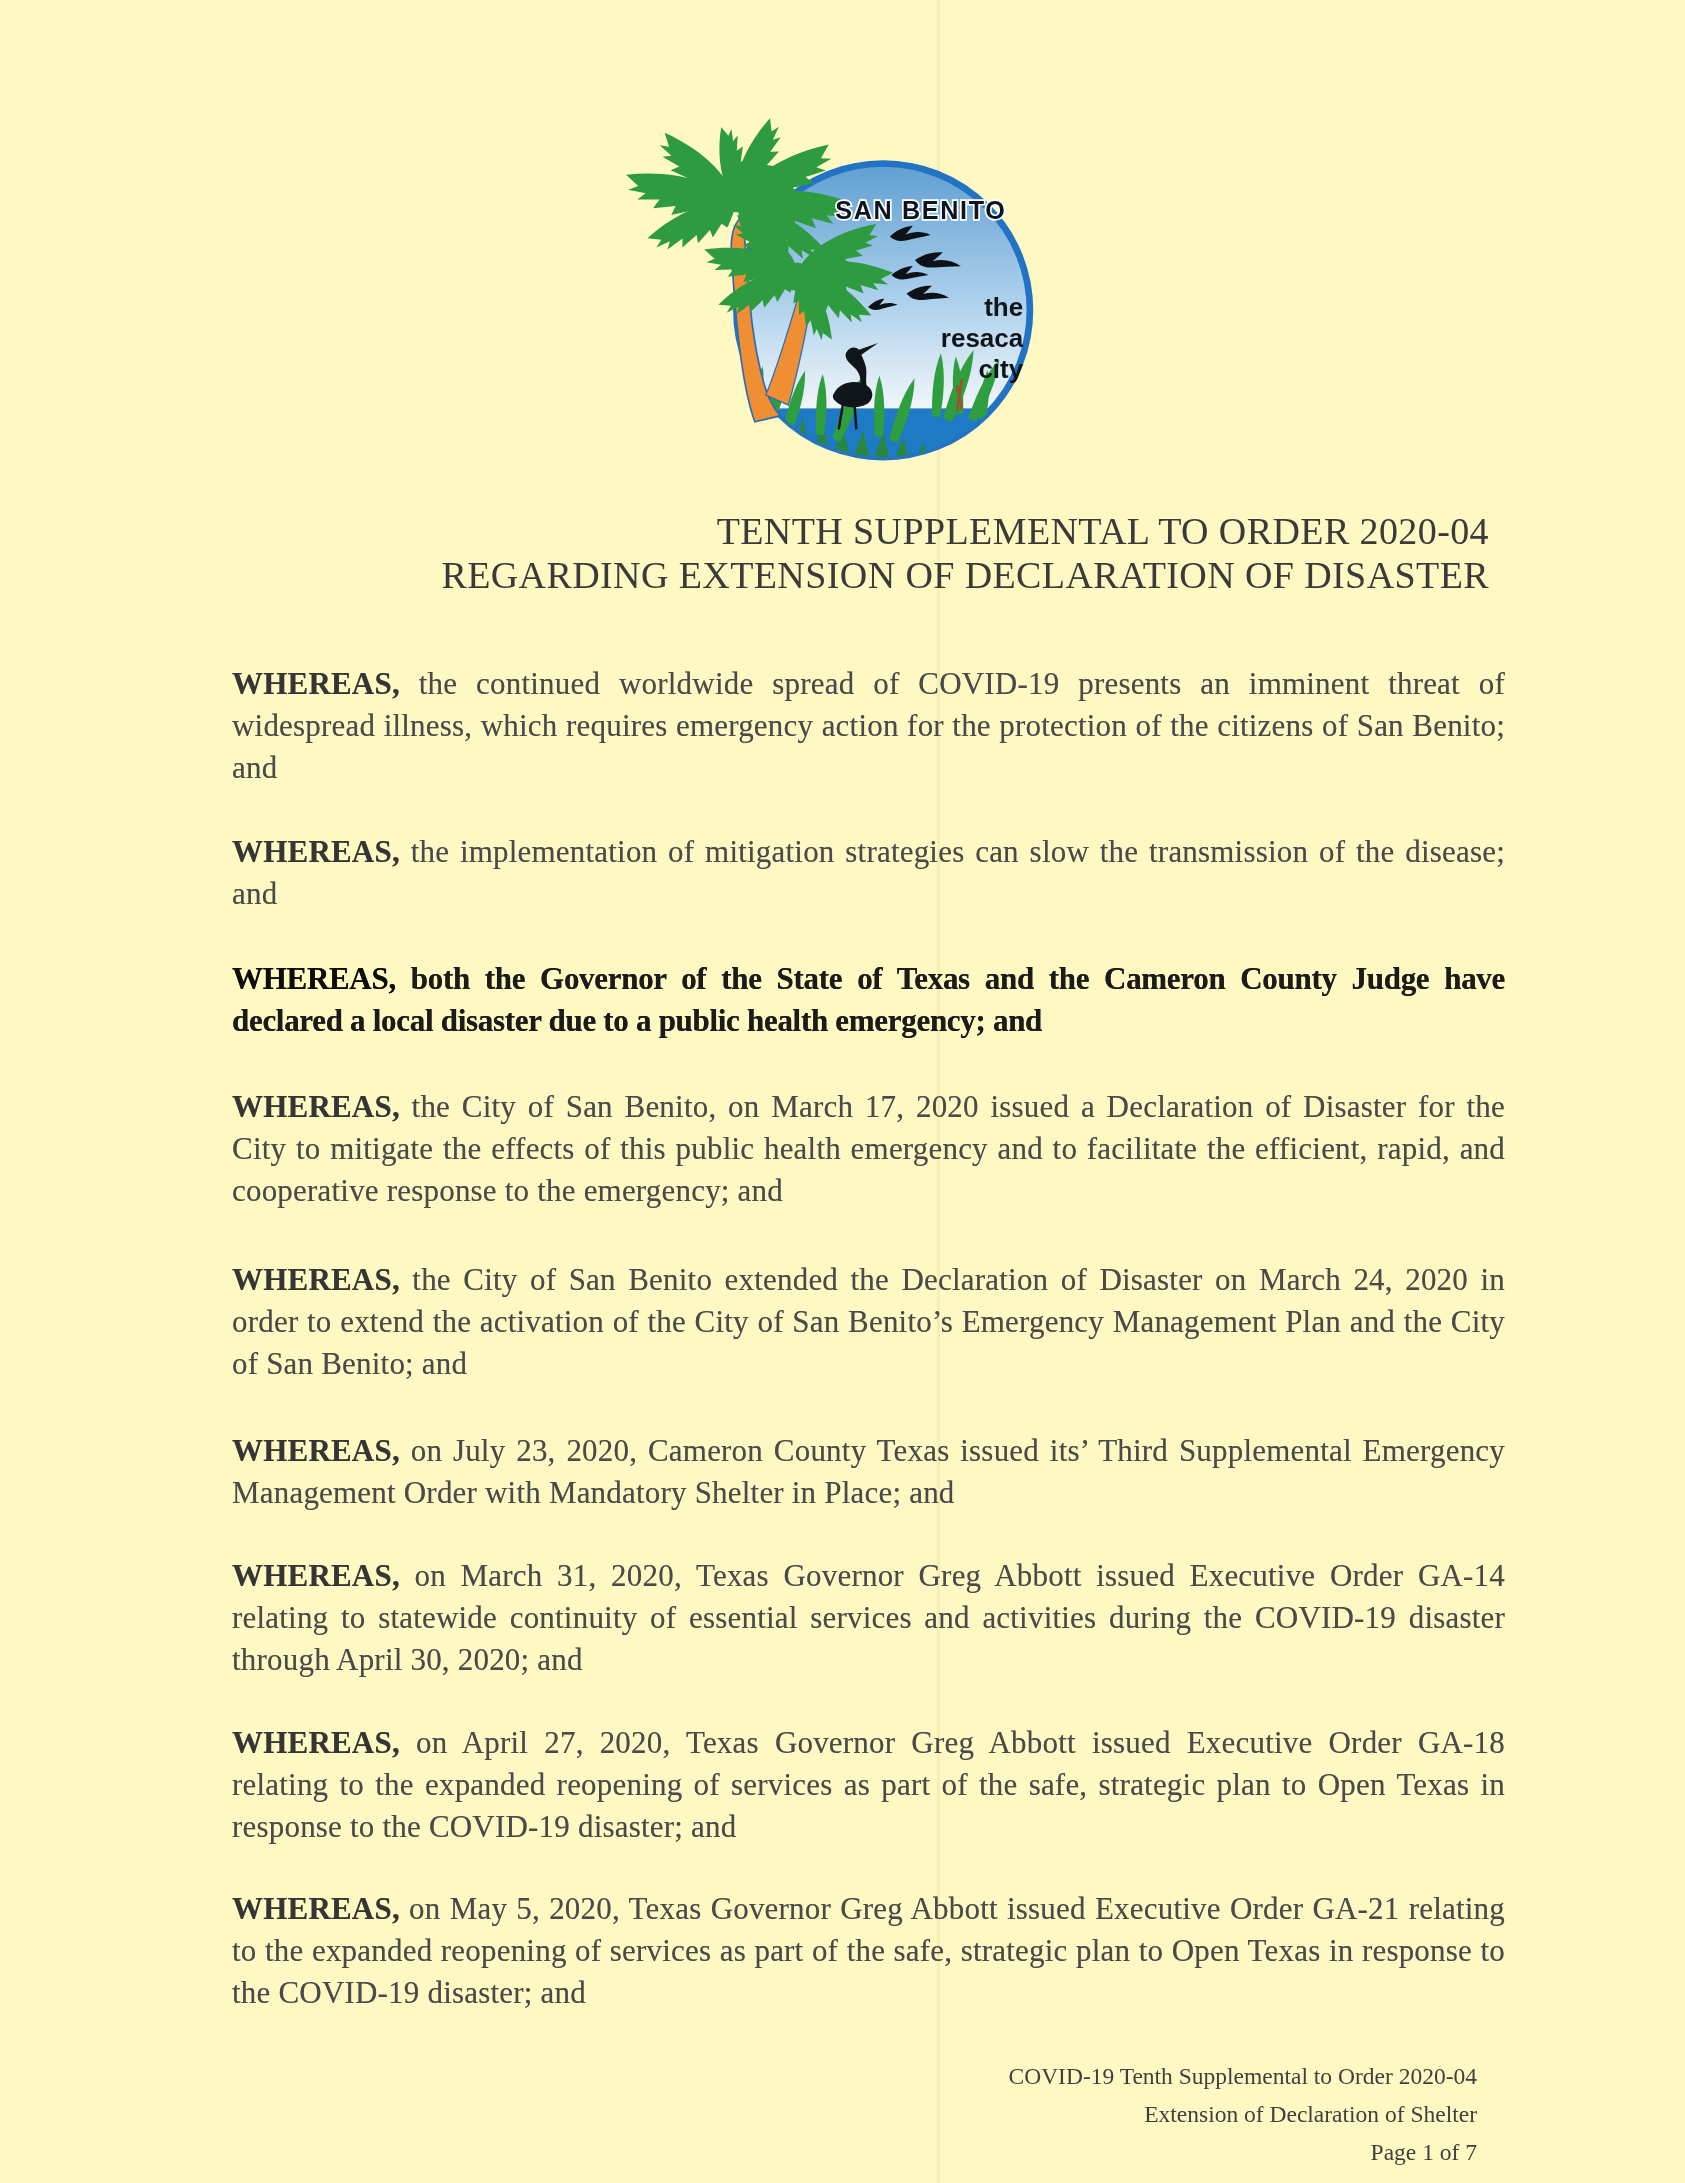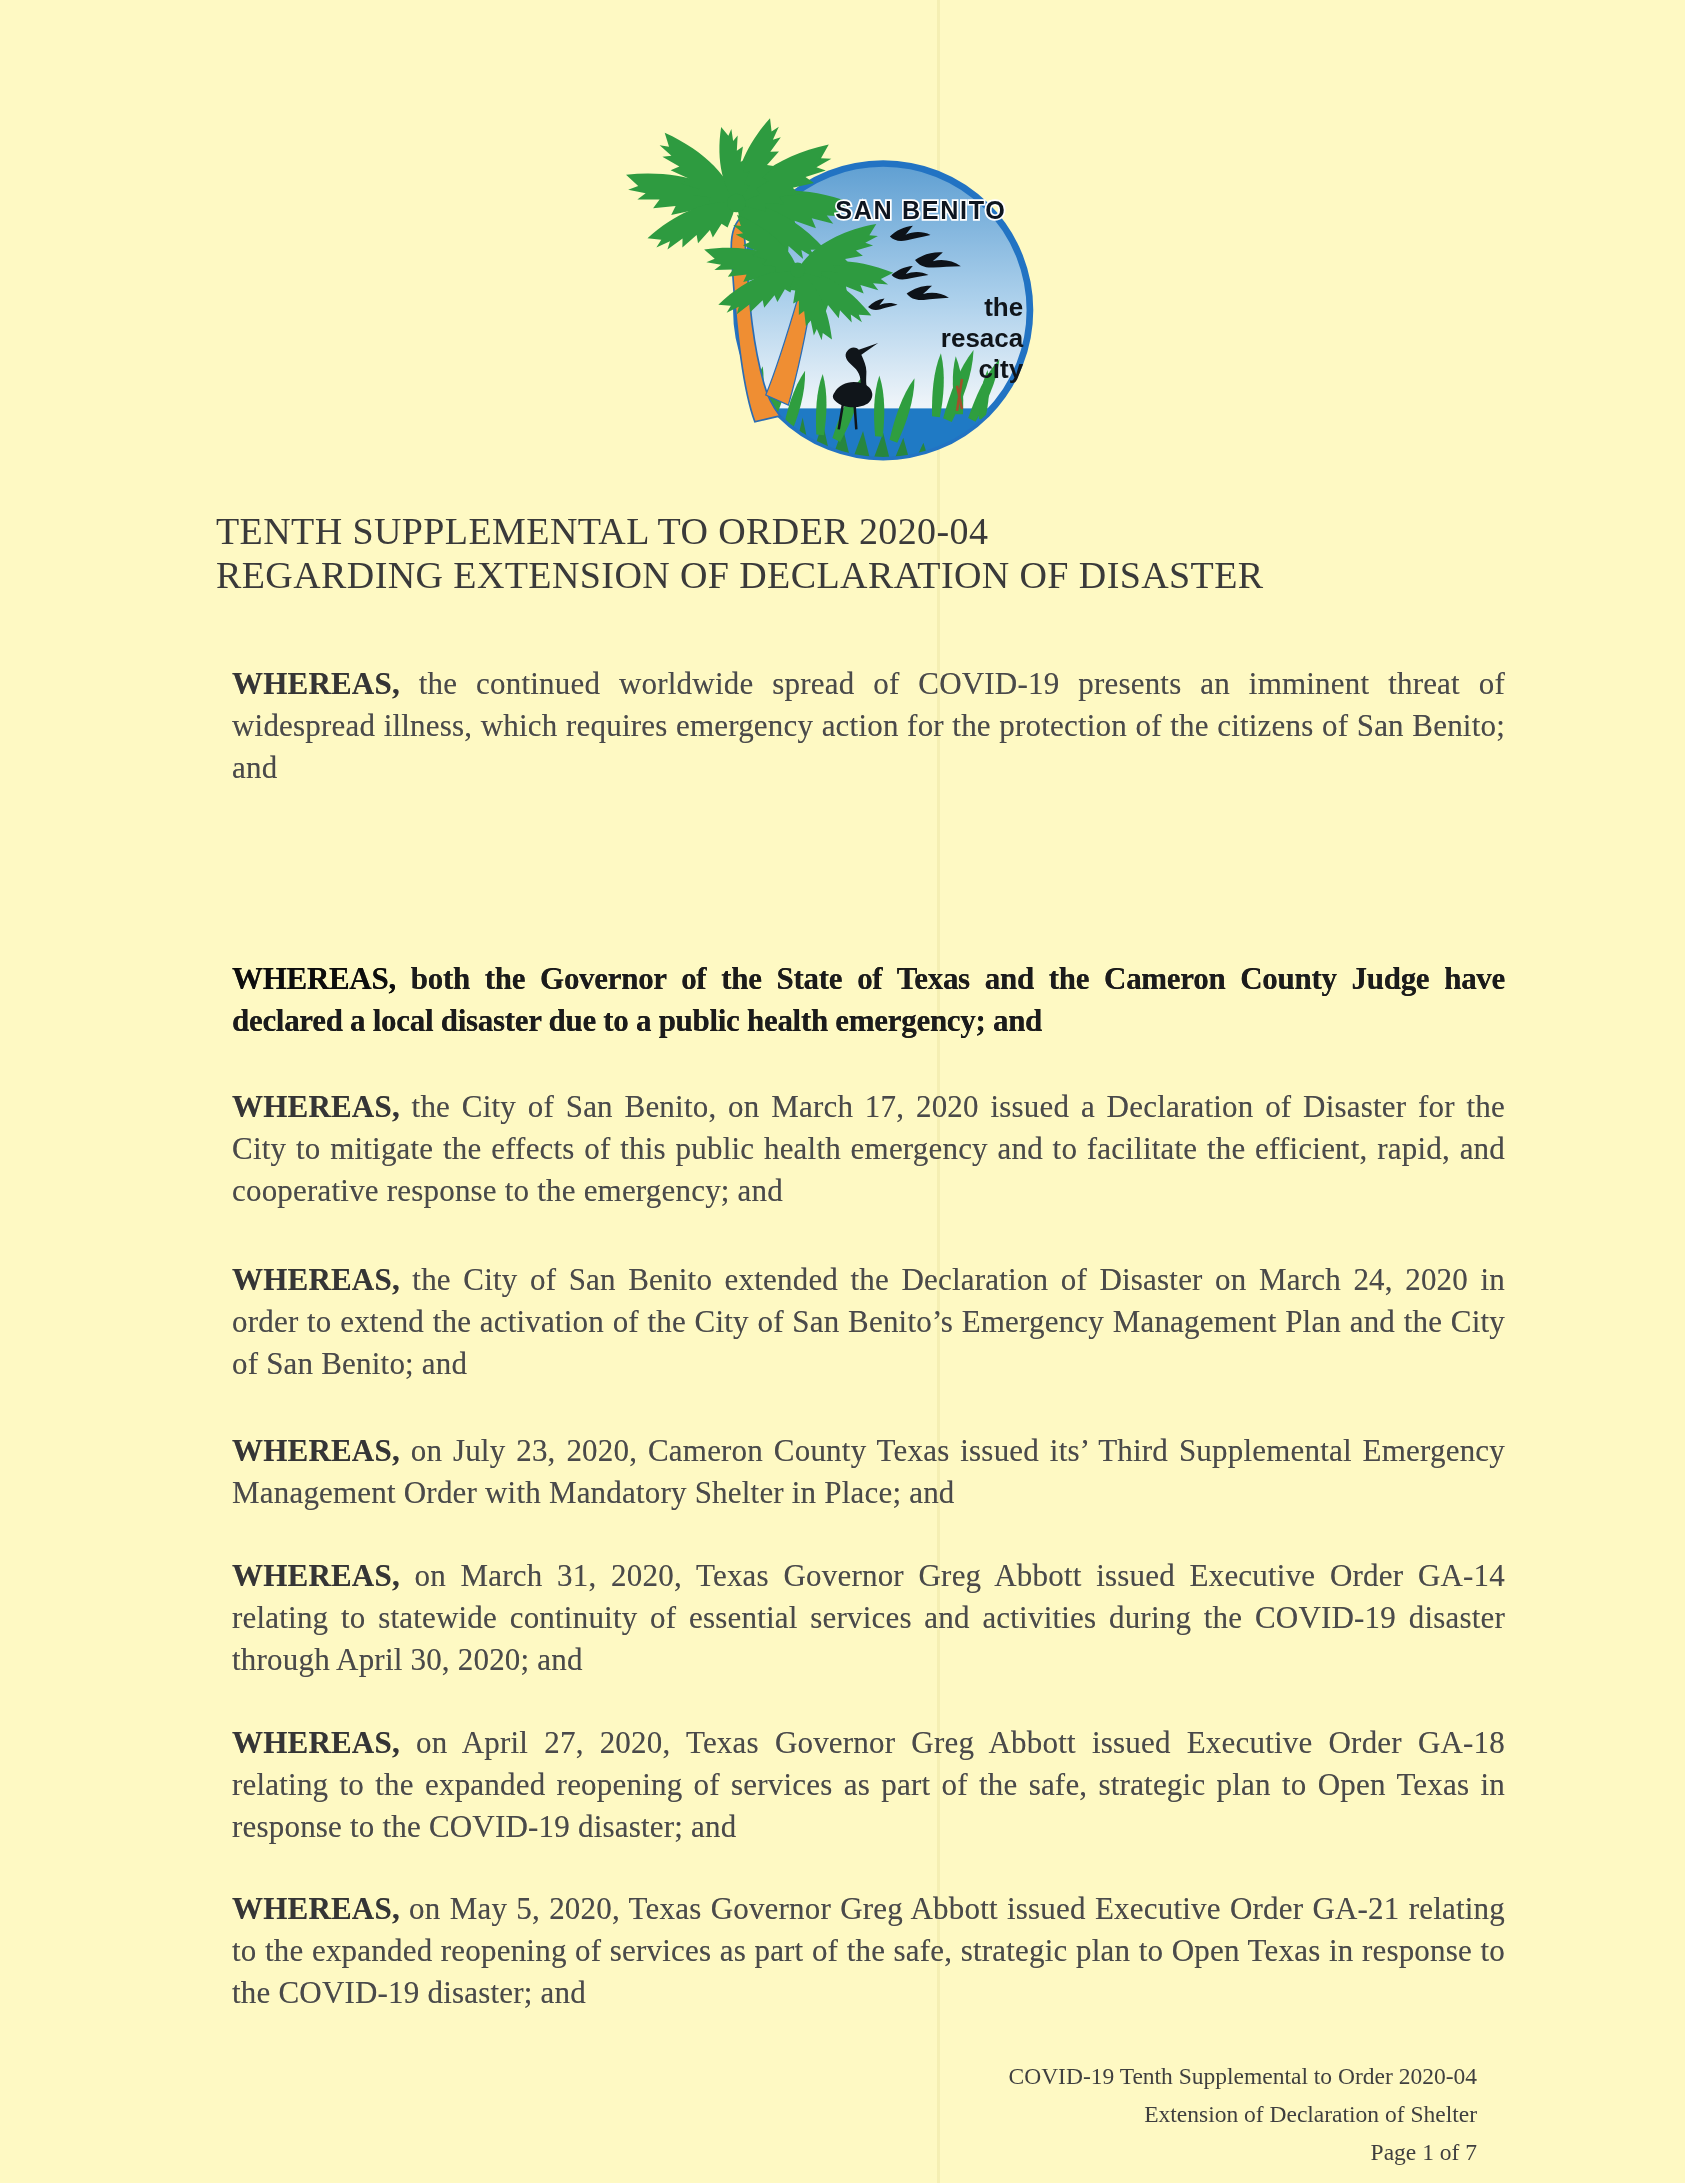--- a/index.html
+++ b/index.html
@@ -14,21 +14,21 @@
   .scan-line{
     position:absolute;left:937px;top:0;width:2.5px;height:2183px;
     background:rgba(236,226,160,0.45);
     pointer-events:none;
   }
   .logo-wrap{
     position:absolute;left:623px;top:109px;width:470px;height:369px;
   }
   .doc-title{
     position:absolute;left:216px;top:509px;width:1273px;
-    text-align:left;
+    text-align:right;
     font-size:38px;line-height:44px;
     color:#3a3a3a;letter-spacing:0.4px;font-family:Liberation Serif, serif;
   }
   .para{
     position:absolute;left:216px;width:1273px;
     font-size:31px;line-height:42px;
     text-align:justify;
     color:#4a4a4a;
     letter-spacing:0.2px;
     margin:16px;
@@ -166,20 +166,21 @@
     </svg>
   </div>
 
   <div class="doc-title">
     <div>TENTH SUPPLEMENTAL TO ORDER 2020-04</div>
     <div>REGARDING EXTENSION OF DECLARATION OF DISASTER</div>
   </div>
 
   <p class="para p1"><span class="lead">WHEREAS,</span><span> the continued worldwide spread of COVID-19 presents an imminent threat of widespread illness, which requires emergency action for the protection of the citizens of San Benito; and</span></p>
 
+  <p class="para p2"><span class="lead">WHEREAS,</span><span> the implementation of mitigation strategies can slow the transmission of the disease; and</span></p>
 
   <p class="para p3 bold"><span class="lead">WHEREAS,</span><span> both the Governor of the State of Texas and the Cameron County Judge have declared a local disaster due to a public health emergency; and</span></p>
 
   <p class="para p4"><span class="lead">WHEREAS,</span><span> the City of San Benito, on March 17, 2020 issued a Declaration of Disaster for the City to mitigate the effects of this public health emergency and to facilitate the efficient, rapid, and cooperative response to the emergency; and</span></p>
 
   <p class="para p5"><span class="lead">WHEREAS,</span><span> the City of San Benito extended the Declaration of Disaster on March 24, 2020 in order to extend the activation of the City of San Benito’s Emergency Management Plan and the City of San Benito; and</span></p>
 
   <p class="para p6"><span class="lead">WHEREAS,</span><span> on July 23, 2020, Cameron County Texas issued its’ Third Supplemental Emergency Management Order with Mandatory Shelter in Place; and</span></p>
 
   <p class="para p7"><span class="lead">WHEREAS,</span><span> on March 31, 2020, Texas Governor Greg Abbott issued Executive Order GA-14 relating to statewide continuity of essential services and activities during the COVID-19 disaster through April 30, 2020; and</span></p>

